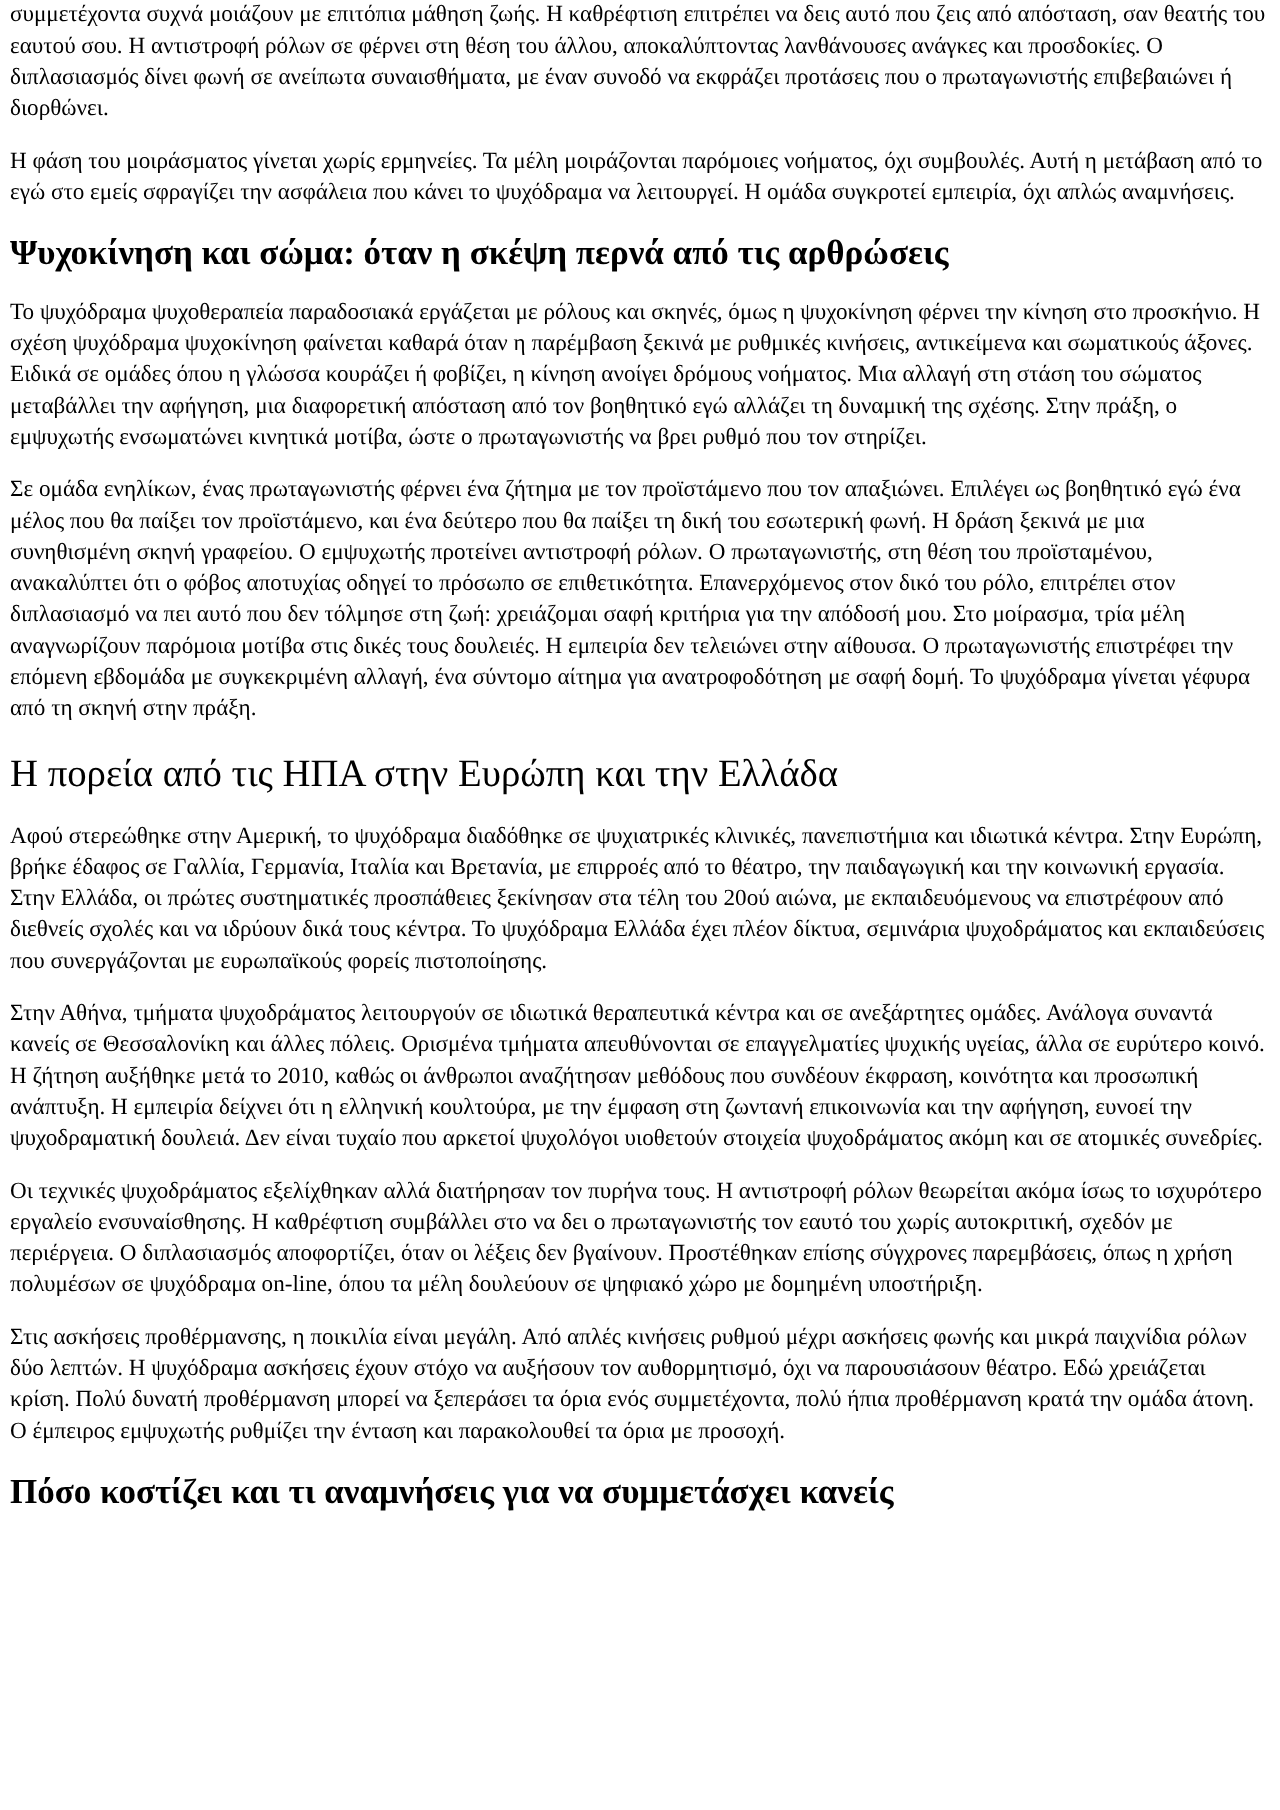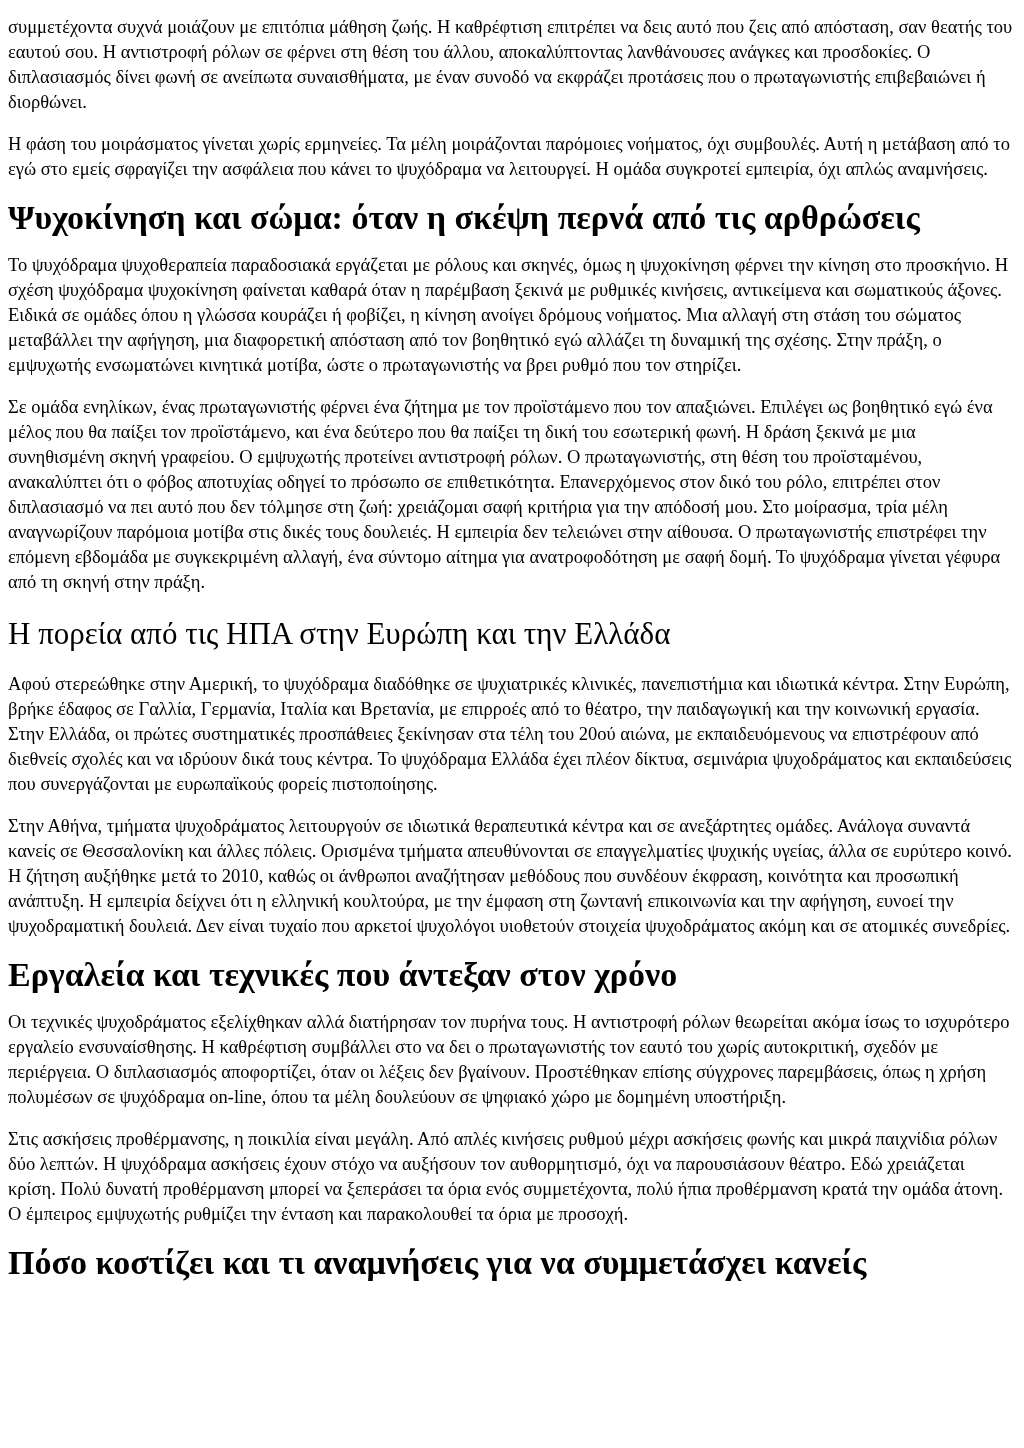--- a/index.html
+++ b/index.html
@@ -18,44 +18,43 @@
     width: 1008px;
     margin: 0 8px;
   }
   .page p {
     font-size: 18.5px;
     line-height: 25px;
     margin: 17px 0;
     text-align: left;
   }
   .page p:first-child {
-    margin-top: 15px;
+    margin-top: 0;
   }
   .page h1 {
     font-size: 31px;
     line-height: 37px;
     font-weight: normal;
     margin: 20px 0;
   }
   .page h2 {
-    font-size: 34px;
+    font-size: 28px;
     line-height: 31px;
     font-weight: bold;
     margin: 20px 0;
   }
 </style>
 </head>
 <body>
 
 <main class="page">
   <p>συμμετέχοντα συχνά μοιάζουν με επιτόπια μάθηση ζωής. Η καθρέφτιση επιτρέπει να δεις αυτό που ζεις από απόσταση, σαν θεατής του εαυτού σου. Η αντιστροφή ρόλων σε φέρνει στη θέση του άλλου, αποκαλύπτοντας λανθάνουσες ανάγκες και προσδοκίες. Ο διπλασιασμός δίνει φωνή σε ανείπωτα συναισθήματα, με έναν συνοδό να εκφράζει προτάσεις που ο πρωταγωνιστής επιβεβαιώνει ή διορθώνει.</p>
   <p>Η φάση του μοιράσματος γίνεται χωρίς ερμηνείες. Τα μέλη μοιράζονται παρόμοιες νοήματος, όχι συμβουλές. Αυτή η μετάβαση από το εγώ στο εμείς σφραγίζει την ασφάλεια που κάνει το ψυχόδραμα να λειτουργεί. Η ομάδα συγκροτεί εμπειρία, όχι απλώς αναμνήσεις.</p>
   <h2>Ψυχοκίνηση και σώμα: όταν η σκέψη περνά από τις αρθρώσεις</h2>
   <p>Το ψυχόδραμα ψυχοθεραπεία παραδοσιακά εργάζεται με ρόλους και σκηνές, όμως η ψυχοκίνηση φέρνει την κίνηση στο προσκήνιο. Η σχέση ψυχόδραμα ψυχοκίνηση φαίνεται καθαρά όταν η παρέμβαση ξεκινά με ρυθμικές κινήσεις, αντικείμενα και σωματικούς άξονες. Ειδικά σε ομάδες όπου η γλώσσα κουράζει ή φοβίζει, η κίνηση ανοίγει δρόμους νοήματος. Μια αλλαγή στη στάση του σώματος μεταβάλλει την αφήγηση, μια διαφορετική απόσταση από τον βοηθητικό εγώ αλλάζει τη δυναμική της σχέσης. Στην πράξη, ο εμψυχωτής ενσωματώνει κινητικά μοτίβα, ώστε ο πρωταγωνιστής να βρει ρυθμό που τον στηρίζει.</p>
   <p>Σε ομάδα ενηλίκων, ένας πρωταγωνιστής φέρνει ένα ζήτημα με τον προϊστάμενο που τον απαξιώνει. Επιλέγει ως βοηθητικό εγώ ένα μέλος που θα παίξει τον προϊστάμενο, και ένα δεύτερο που θα παίξει τη δική του εσωτερική φωνή. Η δράση ξεκινά με μια συνηθισμένη σκηνή γραφείου. Ο εμψυχωτής προτείνει αντιστροφή ρόλων. Ο πρωταγωνιστής, στη θέση του προϊσταμένου, ανακαλύπτει ότι ο φόβος αποτυχίας οδηγεί το πρόσωπο σε επιθετικότητα. Επανερχόμενος στον δικό του ρόλο, επιτρέπει στον διπλασιασμό να πει αυτό που δεν τόλμησε στη ζωή: χρειάζομαι σαφή κριτήρια για την απόδοσή μου. Στο μοίρασμα, τρία μέλη αναγνωρίζουν παρόμοια μοτίβα στις δικές τους δουλειές. Η εμπειρία δεν τελειώνει στην αίθουσα. Ο πρωταγωνιστής επιστρέφει την επόμενη εβδομάδα με συγκεκριμένη αλλαγή, ένα σύντομο αίτημα για ανατροφοδότηση με σαφή δομή. Το ψυχόδραμα γίνεται γέφυρα από τη σκηνή στην πράξη.</p>
   <h1>Η πορεία από τις ΗΠΑ στην Ευρώπη και την Ελλάδα</h1>
   <p>Αφού στερεώθηκε στην Αμερική, το ψυχόδραμα διαδόθηκε σε ψυχιατρικές κλινικές, πανεπιστήμια και ιδιωτικά κέντρα. Στην Ευρώπη, βρήκε έδαφος σε Γαλλία, Γερμανία, Ιταλία και Βρετανία, με επιρροές από το θέατρο, την παιδαγωγική και την κοινωνική εργασία. Στην Ελλάδα, οι πρώτες συστηματικές προσπάθειες ξεκίνησαν στα τέλη του 20ού αιώνα, με εκπαιδευόμενους να επιστρέφουν από διεθνείς σχολές και να ιδρύουν δικά τους κέντρα. Το ψυχόδραμα Ελλάδα έχει πλέον δίκτυα, σεμινάρια ψυχοδράματος και εκπαιδεύσεις που συνεργάζονται με ευρωπαϊκούς φορείς πιστοποίησης.</p>
   <p>Στην Αθήνα, τμήματα ψυχοδράματος λειτουργούν σε ιδιωτικά θεραπευτικά κέντρα και σε ανεξάρτητες ομάδες. Ανάλογα συναντά κανείς σε Θεσσαλονίκη και άλλες πόλεις. Ορισμένα τμήματα απευθύνονται σε επαγγελματίες ψυχικής υγείας, άλλα σε ευρύτερο κοινό. Η ζήτηση αυξήθηκε μετά το 2010, καθώς οι άνθρωποι αναζήτησαν μεθόδους που συνδέουν έκφραση, κοινότητα και προσωπική ανάπτυξη. Η εμπειρία δείχνει ότι η ελληνική κουλτούρα, με την έμφαση στη ζωντανή επικοινωνία και την αφήγηση, ευνοεί την ψυχοδραματική δουλειά. Δεν είναι τυχαίο που αρκετοί ψυχολόγοι υιοθετούν στοιχεία ψυχοδράματος ακόμη και σε ατομικές συνεδρίες.</p>
-  <h2>Εργαλεία και τεχνικές που άντεξαν στον χρόνο</h2>
   <p>Οι τεχνικές ψυχοδράματος εξελίχθηκαν αλλά διατήρησαν τον πυρήνα τους. Η αντιστροφή ρόλων θεωρείται ακόμα ίσως το ισχυρότερο εργαλείο ενσυναίσθησης. Η καθρέφτιση συμβάλλει στο να δει ο πρωταγωνιστής τον εαυτό του χωρίς αυτοκριτική, σχεδόν με περιέργεια. Ο διπλασιασμός αποφορτίζει, όταν οι λέξεις δεν βγαίνουν. Προστέθηκαν επίσης σύγχρονες παρεμβάσεις, όπως η χρήση πολυμέσων σε ψυχόδραμα on-line, όπου τα μέλη δουλεύουν σε ψηφιακό χώρο με δομημένη υποστήριξη.</p>
   <p>Στις ασκήσεις προθέρμανσης, η ποικιλία είναι μεγάλη. Από απλές κινήσεις ρυθμού μέχρι ασκήσεις φωνής και μικρά παιχνίδια ρόλων δύο λεπτών. Η ψυχόδραμα ασκήσεις έχουν στόχο να αυξήσουν τον αυθορμητισμό, όχι να παρουσιάσουν θέατρο. Εδώ χρειάζεται κρίση. Πολύ δυνατή προθέρμανση μπορεί να ξεπεράσει τα όρια ενός συμμετέχοντα, πολύ ήπια προθέρμανση κρατά την ομάδα άτονη. Ο έμπειρος εμψυχωτής ρυθμίζει την ένταση και παρακολουθεί τα όρια με προσοχή.</p>
   <h2>Πόσο κοστίζει και τι αναμνήσεις για να συμμετάσχει κανείς</h2>
 </main>
 
 </body></html>

